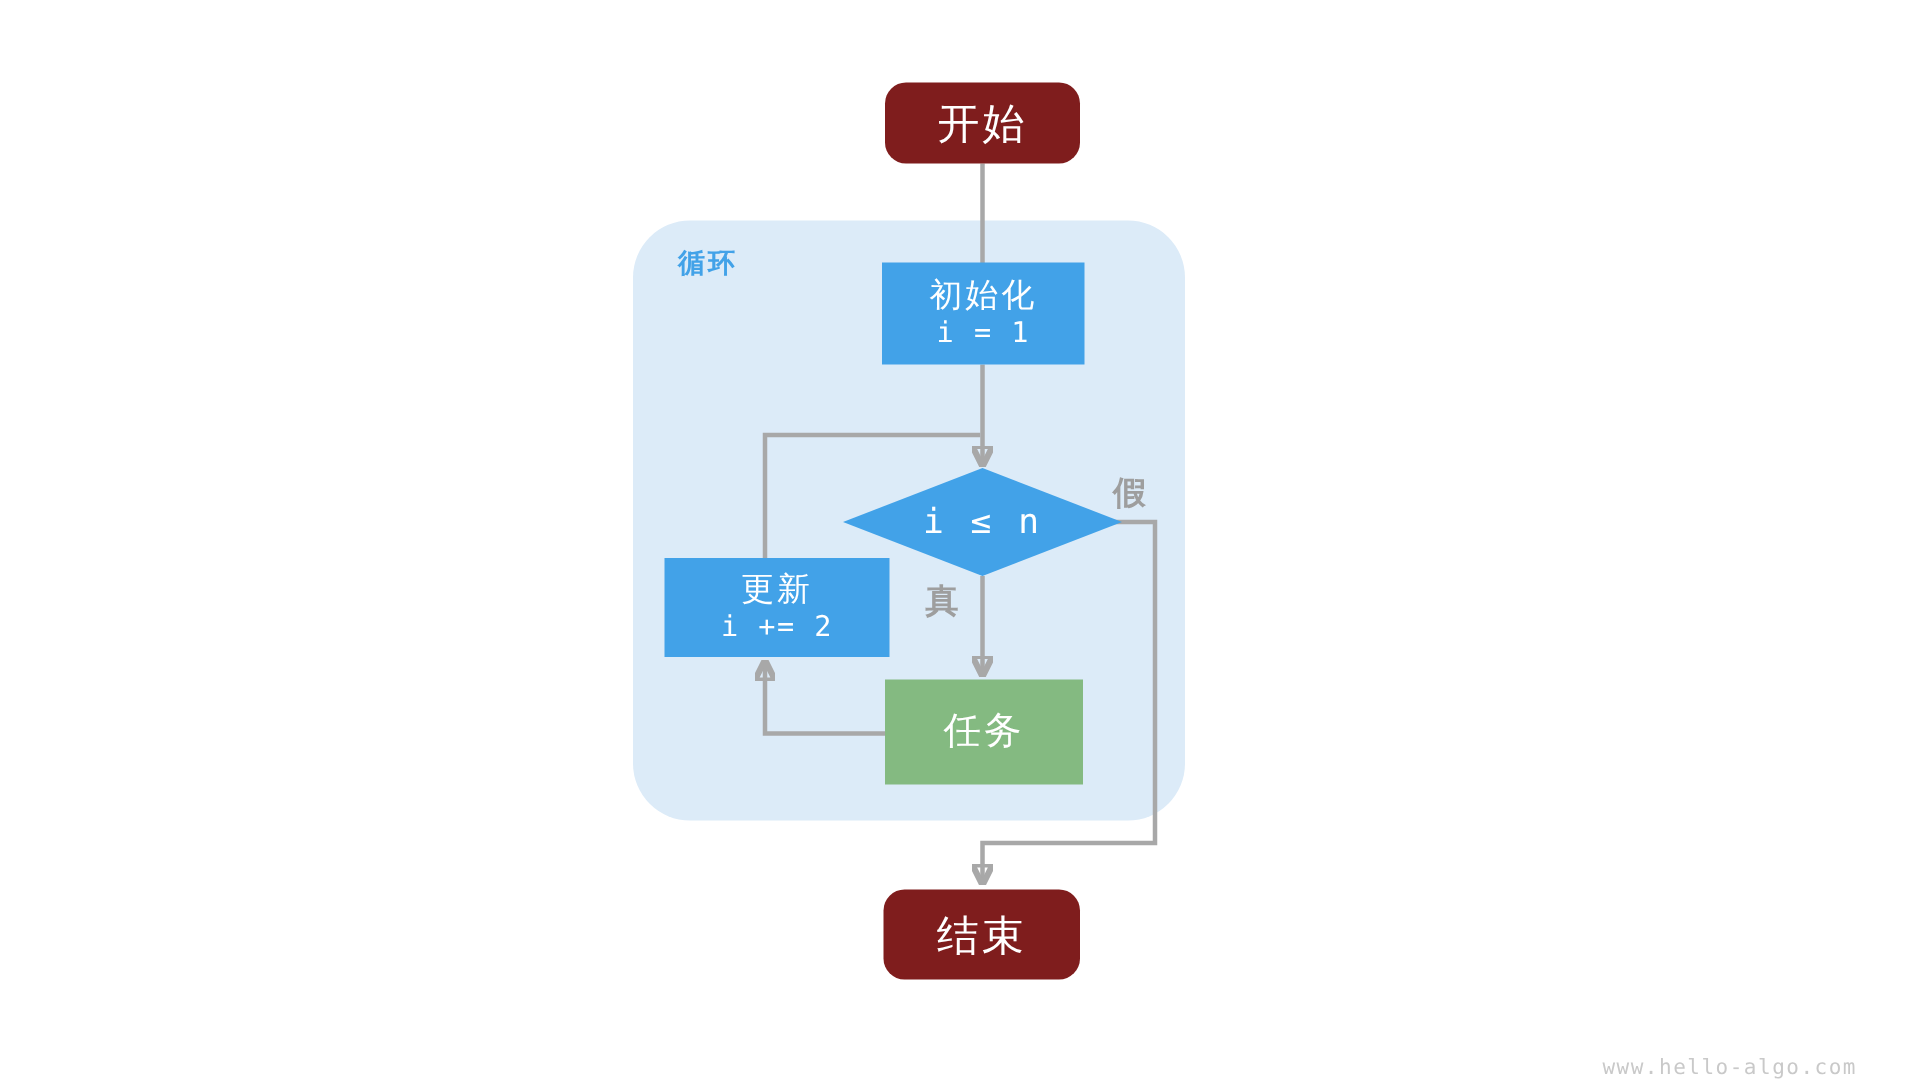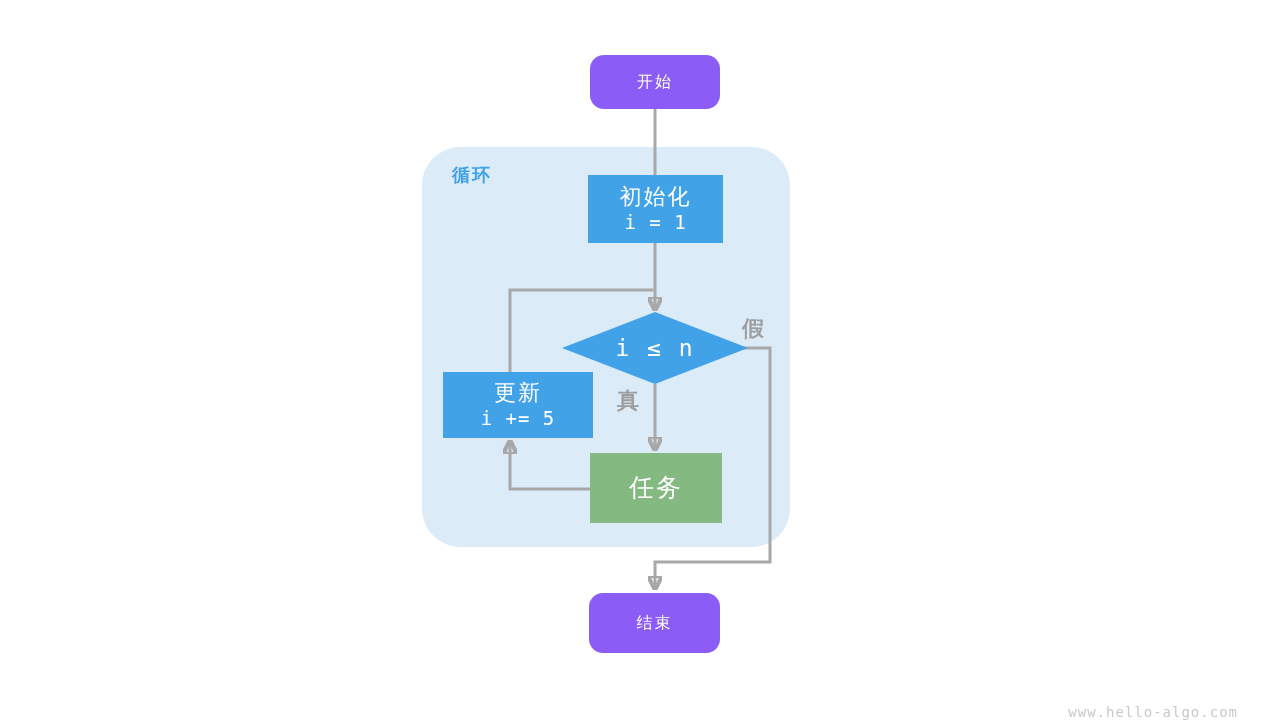--- a/index.html
+++ b/index.html
@@ -58,23 +58,23 @@
     display: flex;
     flex-direction: column;
     align-items: center;
     justify-content: center;
     color: #ffffff;
     z-index: 3;
     text-align: center;
     line-height: 1.25;
   }
   .terminal {
-    background: #8b5cf6;
+    background: #7f1d1d;
     border-radius: 14px;
-    font-size: 16px;
+    font-size: 28px;
     letter-spacing: 2px;
   }
   .node-start { left: 590px; top: 55px;  width: 130px; height: 54px; }
   .node-end   { left: 589px; top: 593px; width: 131px; height: 60px; }
   .proc-blue  { background: #42A2E8; }
   .proc-green { background: #84BA81; }
   .node-init   { left: 588px; top: 175px; width: 135px; height: 68px; }
   .node-update { left: 443px; top: 372px; width: 150px; height: 66px; }
   .node-task   { left: 590px; top: 453px; width: 132px; height: 70px; font-size: 25px; letter-spacing: 2px; }
   .cjk-line {
@@ -155,21 +155,21 @@
     <span class="cjk-line">初始化</span>
     <span class="code-line">i = 1</span>
   </div>
 
   <div class="diamond">
     <span class="code-line">i ≤ n</span>
   </div>
 
   <div class="node proc-blue node-update">
     <span class="cjk-line">更新</span>
-    <span class="code-line">i += 5</span>
+    <span class="code-line">i += 2</span>
   </div>
 
   <div class="node proc-green node-task">
     <span>任务</span>
   </div>
 
   <div class="node terminal node-end">
     <span>结束</span>
   </div>
 

